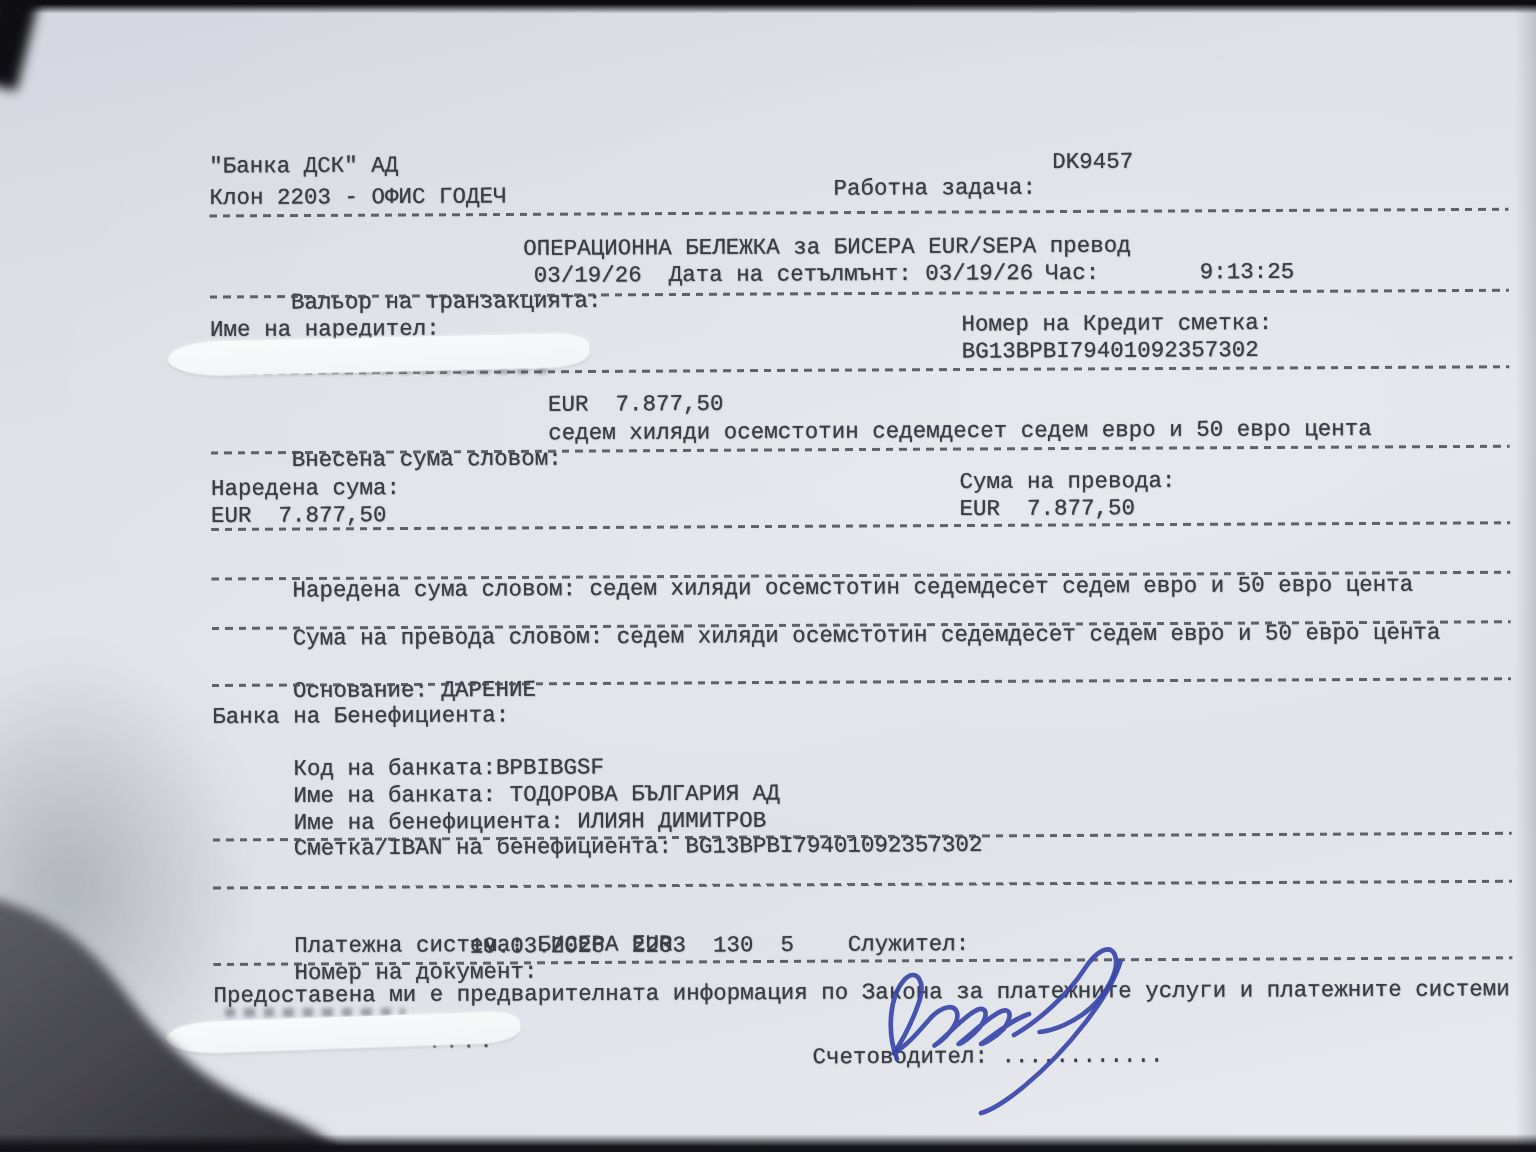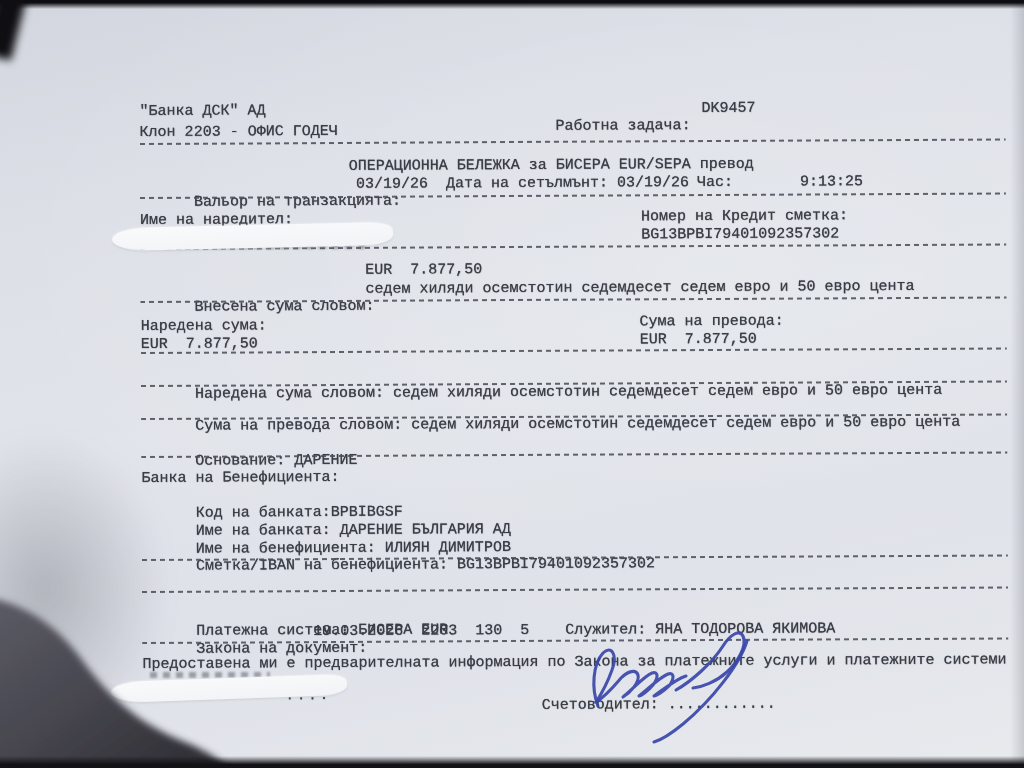--- a/index.html
+++ b/index.html
@@ -146,42 +146,41 @@
       <span>Основание:</span><span class="sp">ДАРЕНИЕ</span>
     </div>
 
     <div class="sep" style="top:456px"></div>
 
     <div class="ln" style="top:470px">Банка на Бенефициента:</div>
     <div class="ln" style="top:488px">
       <span>Код на банката:</span><span>BPBIBGSF</span>
     </div>
     <div class="ln" style="top:506px">
-      <span>Име на банката:</span><span class="sp">ДАРЕНИЕ БЪЛГАРИЯ АД</span>
+      <span>Име на банката:</span><span class="sp">ТОДОРОВА БЪЛГАРИЯ АД</span>
     </div>
     <div class="ln" style="top:524px">
       <span>Име на бенефициента:</span><span class="sp">ИЛИЯН ДИМИТРОВ</span>
     </div>
     <div class="ln" style="top:541px">
       <span>Сметка/IBAN на бенефициента:</span><span class="sp">BG13BPBI79401092357302</span>
     </div>
 
     <div class="sep" style="top:559px"></div>
 
 
     <div class="sep" style="top:591px"></div>
 
     <div class="ln" style="top:606px">
       <span>Платежна система:</span><span class="sp">БИСЕРА EUR</span>
     </div>
     <div class="ln" style="top:624px">
-      <span>Закона на документ:</span>
+      <span>Номер на документ:</span>
       <span class="at" style="left:171px">19.03.2026  2203  130  5</span>
       <span class="at" style="left:423px">Служител:</span>
-      <span class="at" style="left:513px">ЯНА ТОДОРОВА ЯКИМОВА</span>
     </div>
 
     <div class="sep" style="top:642px"></div>
 
     <div class="ln" style="top:656px">Предоставена ми е предварителната информация по Закона за платежните услуги и платежните системи</div>
 
     <div class="ln" style="top:682px;left:486px">
       <span>Счетоводител:</span><span class="sp">............</span>
     </div>
 

